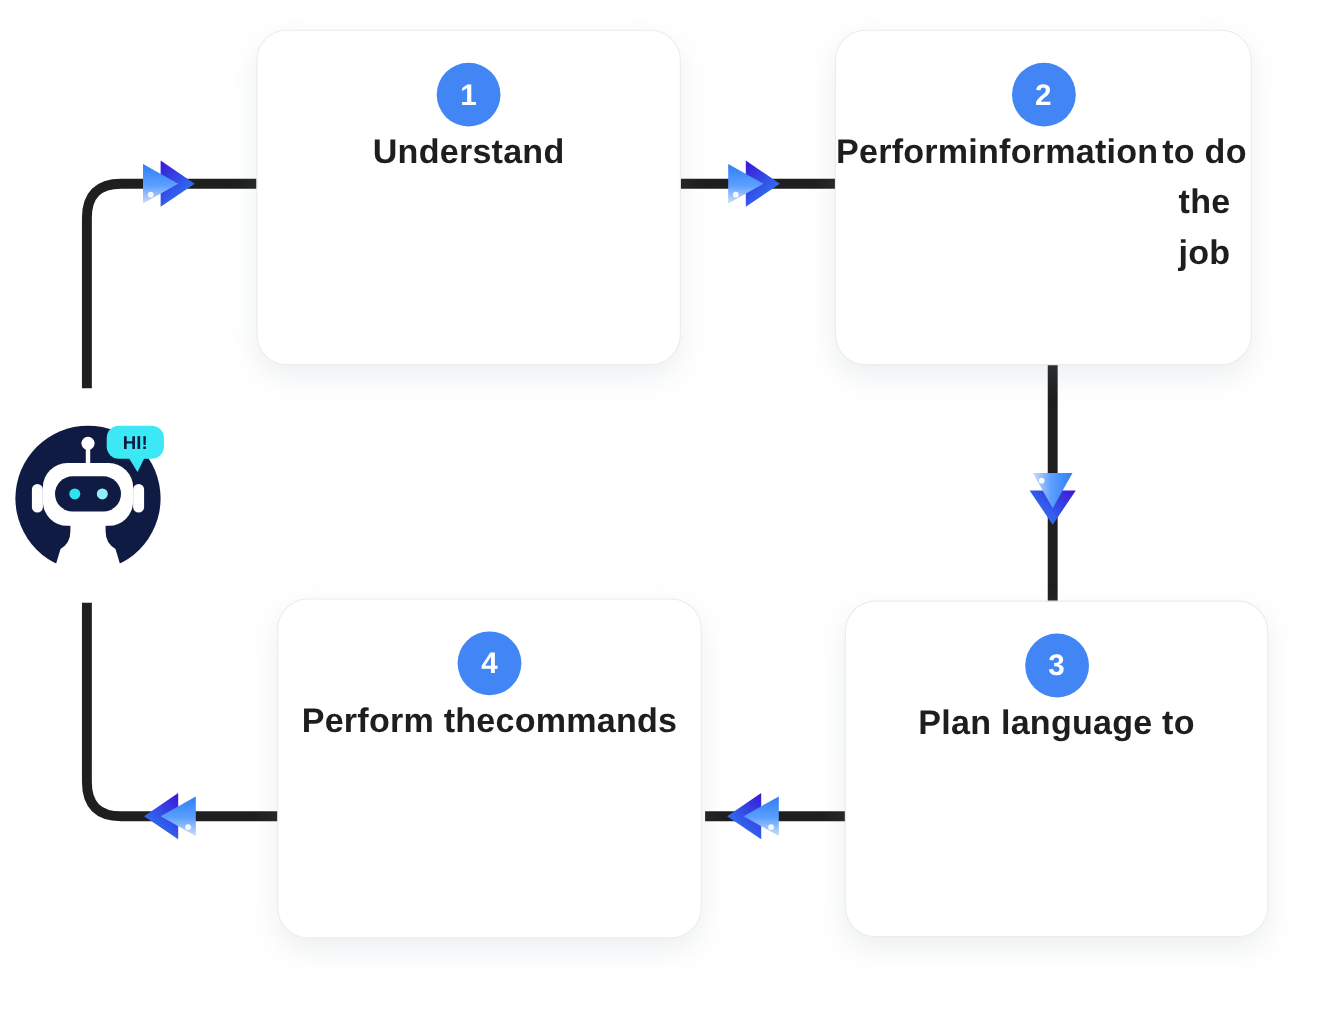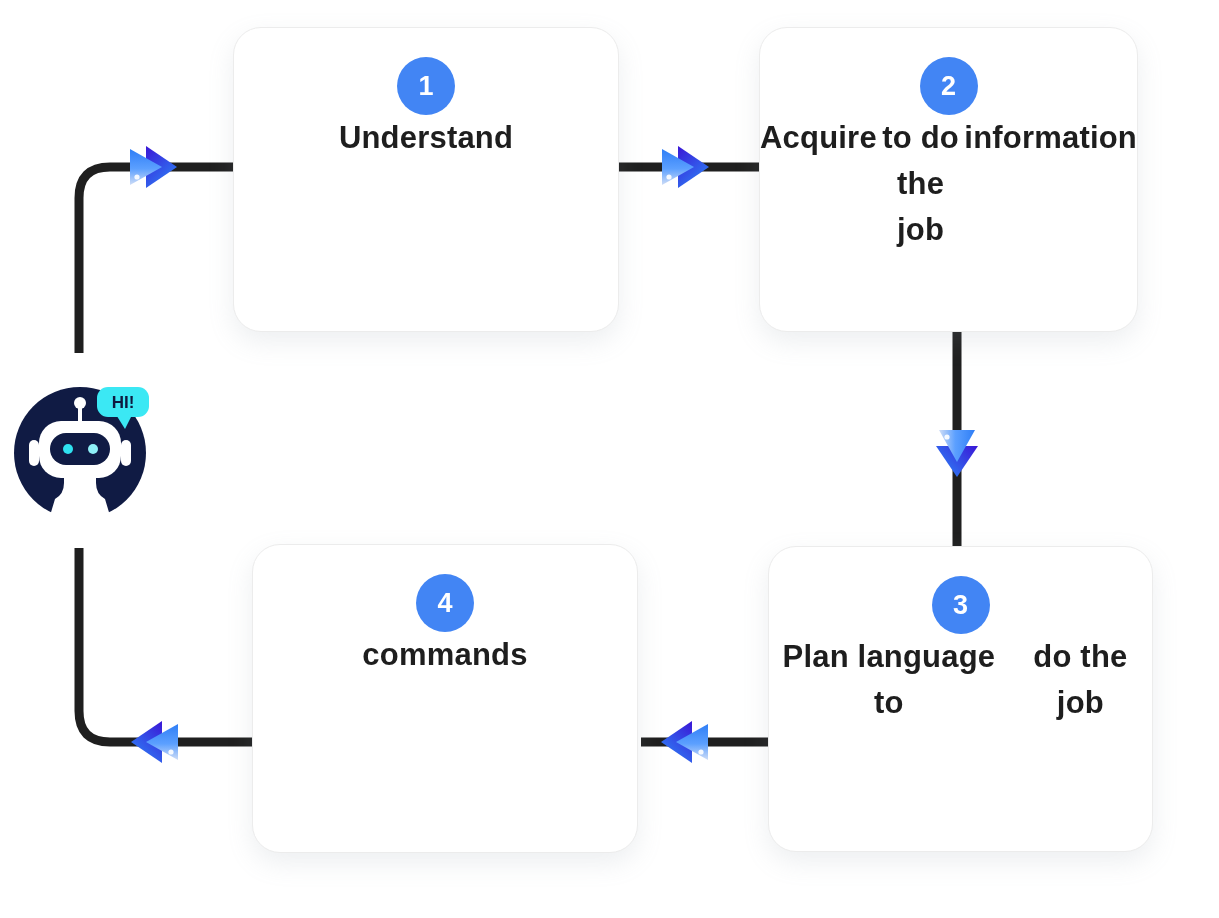--- a/index.html
+++ b/index.html
@@ -76,41 +76,41 @@
     <div class="card-text">
       <div>Understand</div>
     </div>
   </div>
 
   <div class="card card-2">
     <div class="badge">
       <span>2</span>
     </div>
     <div class="card-text">
-      <div>Acquire</div>
+      <div>Perform</div>
+      <div>information</div>
       <div>to do the job</div>
-      <div>information</div>
     </div>
   </div>
 
   <div class="card card-3">
     <div class="badge">
       <span>3</span>
     </div>
     <div class="card-text">
       <div>Plan language to</div>
-      <div>do the job</div>
     </div>
   </div>
 
   <div class="card card-4">
     <div class="badge">
       <span>4</span>
     </div>
     <div class="card-text">
+      <div>Perform the</div>
       <div>commands</div>
     </div>
   </div>
 
   <svg class="robot" width="150" height="157" viewBox="0 0 150 157">
 
     <circle cx="75" cy="80" r="66" fill="#101B44"></circle>
 
     <path d="M59,92 L91,92 L91,110 Q91,121 100,126 L106,146 L44,146 L50,126 Q59,121 59,110 Z" fill="#ffffff"></path>
 

